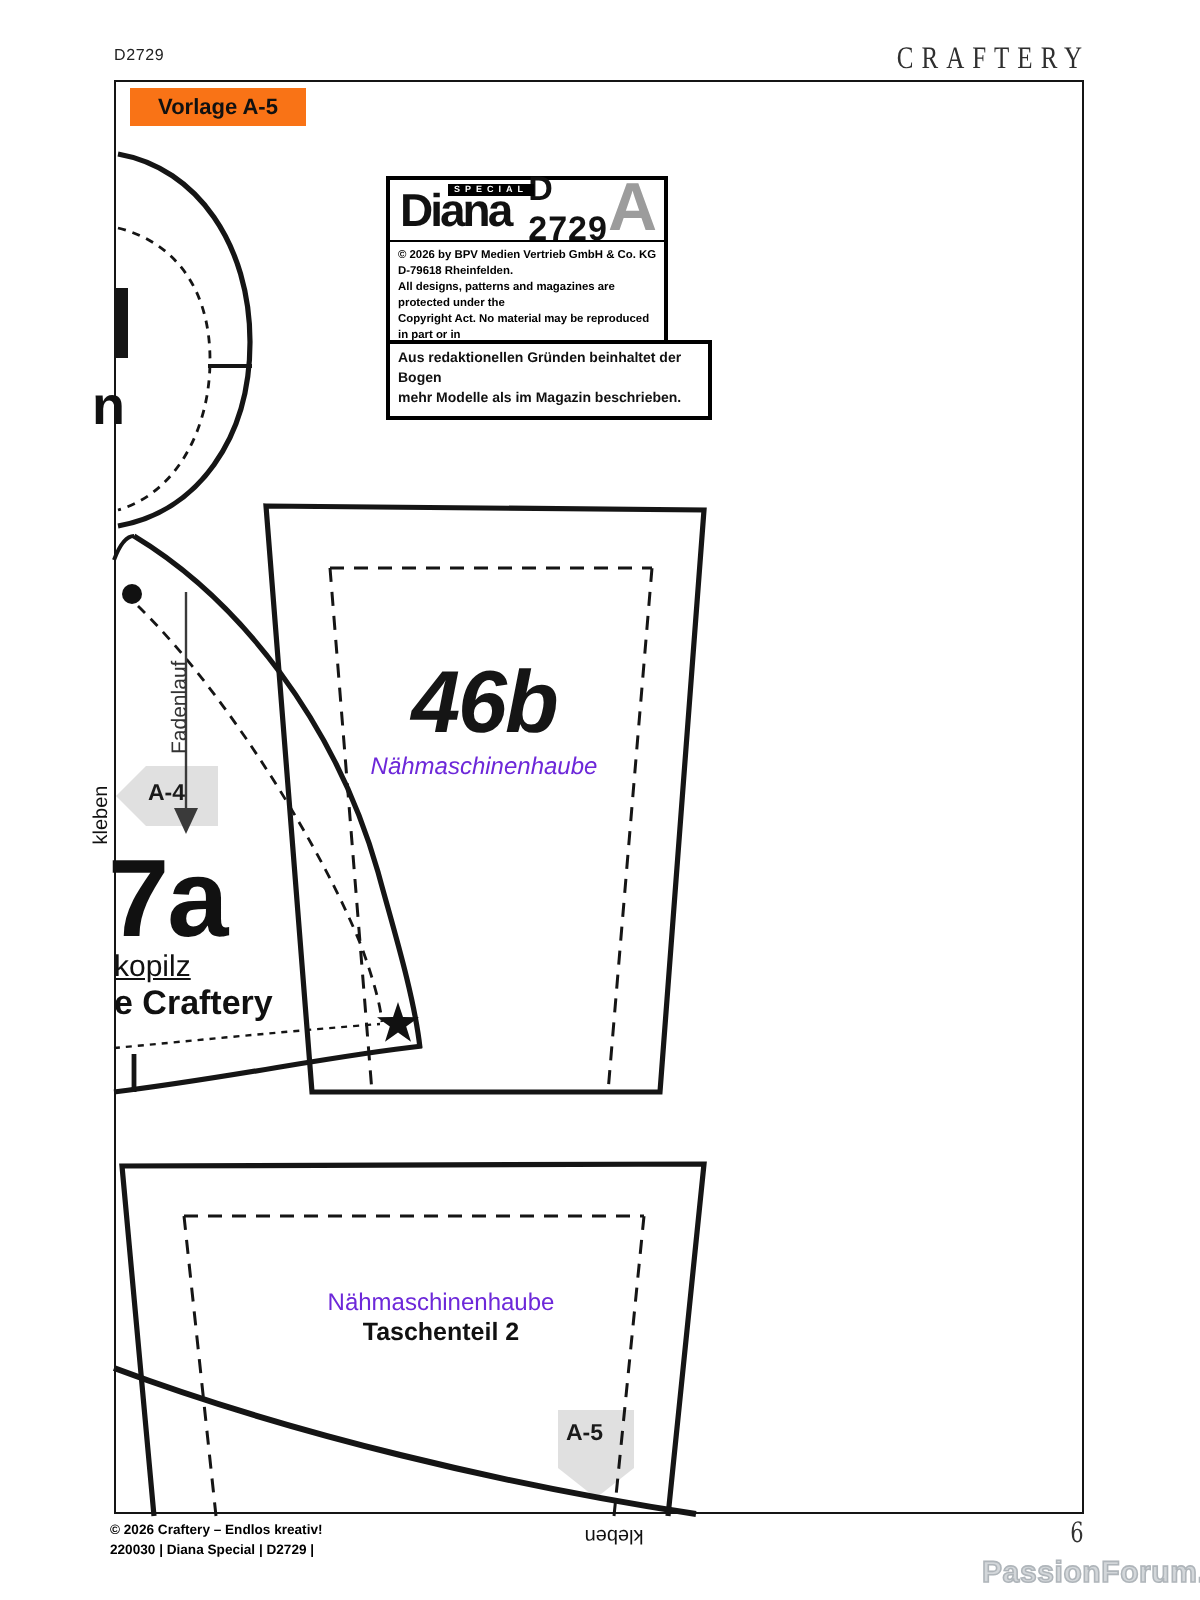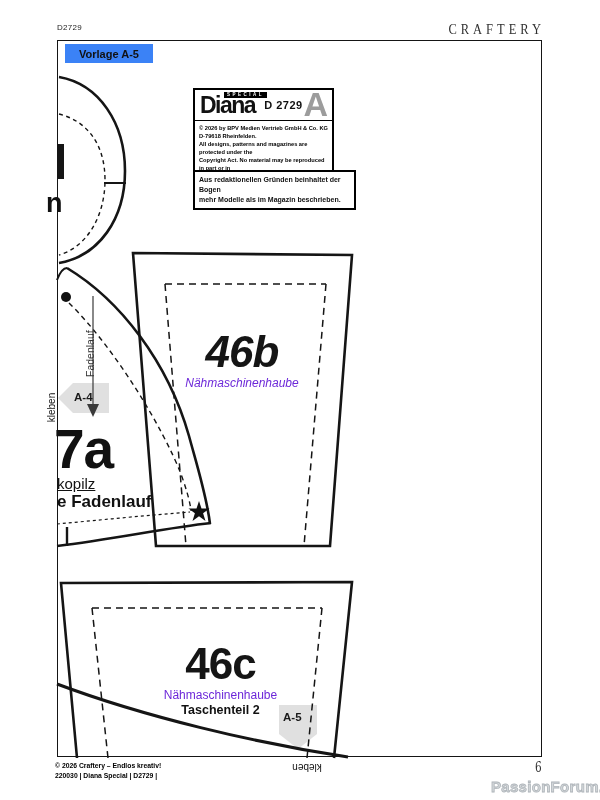--- a/index.html
+++ b/index.html
@@ -7,30 +7,30 @@
     width:600px;height:800px;position:relative;overflow:hidden;
     background:#ffffff;font-family:"Liberation Sans", sans-serif;color:#111;
   }
   .abs{position:absolute;}
   
   .doc-code{left:57px;top:23px;font-size:8px;letter-spacing:.3px;color:#222;}
   .brand{right:55px;top:20px;font-size:12.5px;letter-spacing:4px;color:#2f2f2f;
          font-family:"Liberation Serif", serif;transform:scaleY(1.25);transform-origin:top right;}
   
   .sheet-border{left:57px;top:40px;width:485px;height:717px;border:1.6px solid #151515;box-sizing:border-box;}
-  .vorlage{left:65px;top:44px;width:88px;height:19px;background:#3b82f6;
+  .vorlage{left:65px;top:44px;width:88px;height:19px;background:#f97316;
            display:flex;align-items:center;justify-content:center;
            font-size:11px;font-weight:bold;}
   
   .infobox{left:193px;top:88px;width:141px;border:2px solid #000;box-sizing:border-box;background:#fff;}
   .logo-row{display:flex;align-items:center;padding:2px 4px 2px 5px;border-bottom:1.5px solid #000;height:26px;}
   .diana{position:relative;font-size:23px;font-weight:800;letter-spacing:-1.5px;line-height:1;}
   .special-band{position:absolute;top:-2px;left:24px;background:#000;color:#fff;
                 font-size:4.5px;font-weight:bold;letter-spacing:2.5px;padding:1px 3px;line-height:1;}
-  .model-code{font-size:11px;font-weight:bold;margin-left:9px;letter-spacing:.5px;}
+  .model-code{font-size:17px;font-weight:bold;margin-left:9px;letter-spacing:.5px;}
   .sheet-letter{margin-left:auto;font-size:34px;font-weight:800;color:#9c9c9c;line-height:.8;}
   .copyright{padding:3px 3px 3px 4px;font-size:5.7px;line-height:1.42;font-weight:bold;color:#000;}
   .editorialbox{left:193px;top:170px;width:163px;border:2px solid #000;box-sizing:border-box;
                 padding:3px 4px;font-size:7px;font-weight:bold;line-height:1.45;background:#fff;}
   
   .piece-label{text-align:center;}
   .piece-num{font-weight:800;font-size:44px;line-height:1;letter-spacing:-1px;color:#151515;}
   .piece-name{font-size:12px;color:#6d28d9;margin-top:2px;}
   .piece-part{font-size:12.5px;font-weight:bold;margin-top:1px;color:#111;}
   .lbl-46b{left:152px;top:330px;width:180px;font-style:italic;}
@@ -114,28 +114,27 @@
   <div>Aus redaktionellen Gründen beinhaltet der Bogen</div>
   <div>mehr Modelle als im Magazin beschrieben.</div>
 </div>
 
 <div class="abs piece-label lbl-46b">
   <div class="piece-num">46b</div>
   <div class="piece-name">Nähmaschinenhaube</div>
 </div>
 
 <div class="abs piece-label lbl-46c">
-  <div class="piece-num">46c</div>
   <div class="piece-name">Nähmaschinenhaube</div>
   <div class="piece-part">Taschenteil 2</div>
 </div>
 
 <div class="abs lbl-7a">7a</div>
 <div class="abs lbl-kopilz">kopilz</div>
-<div class="abs lbl-pilzhaube">e Fadenlauf</div>
+<div class="abs lbl-pilzhaube">e Craftery</div>
 
 <div class="abs fadenlauf">Fadenlauf</div>
 <div class="abs marker-label a4-label">A-4</div>
 <div class="abs marker-label a10-label">A-5</div>
 <div class="abs kleben-left">kleben</div>
 <div class="abs kleben-bottom">kleben</div>
 <div class="abs partial-n">n</div>
 
 <div class="abs footer">
   <div>© 2026 Craftery – Endlos kreativ!</div>

